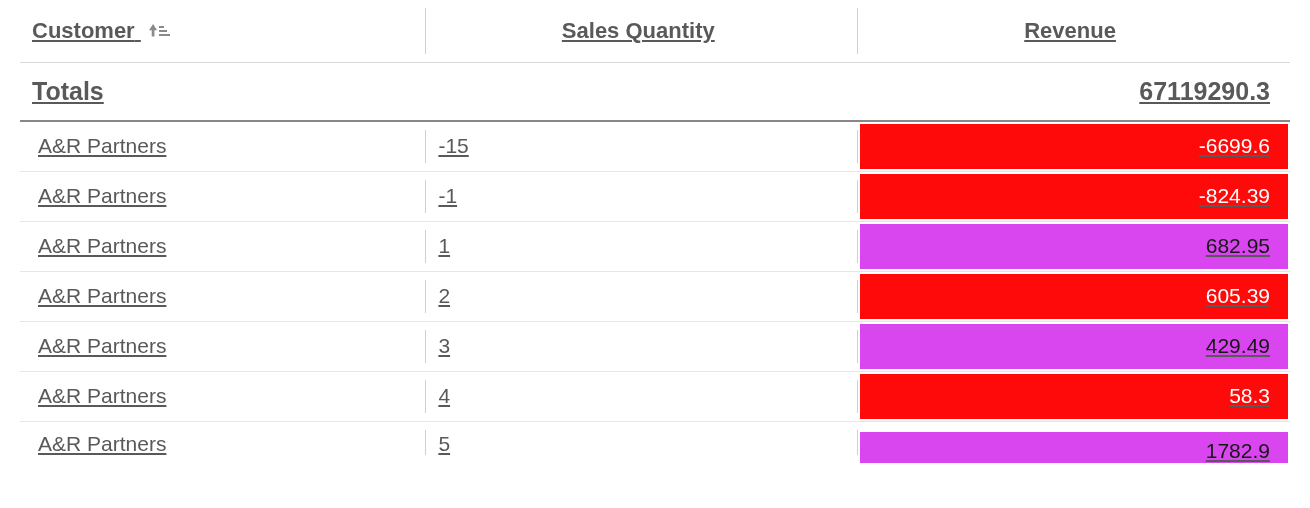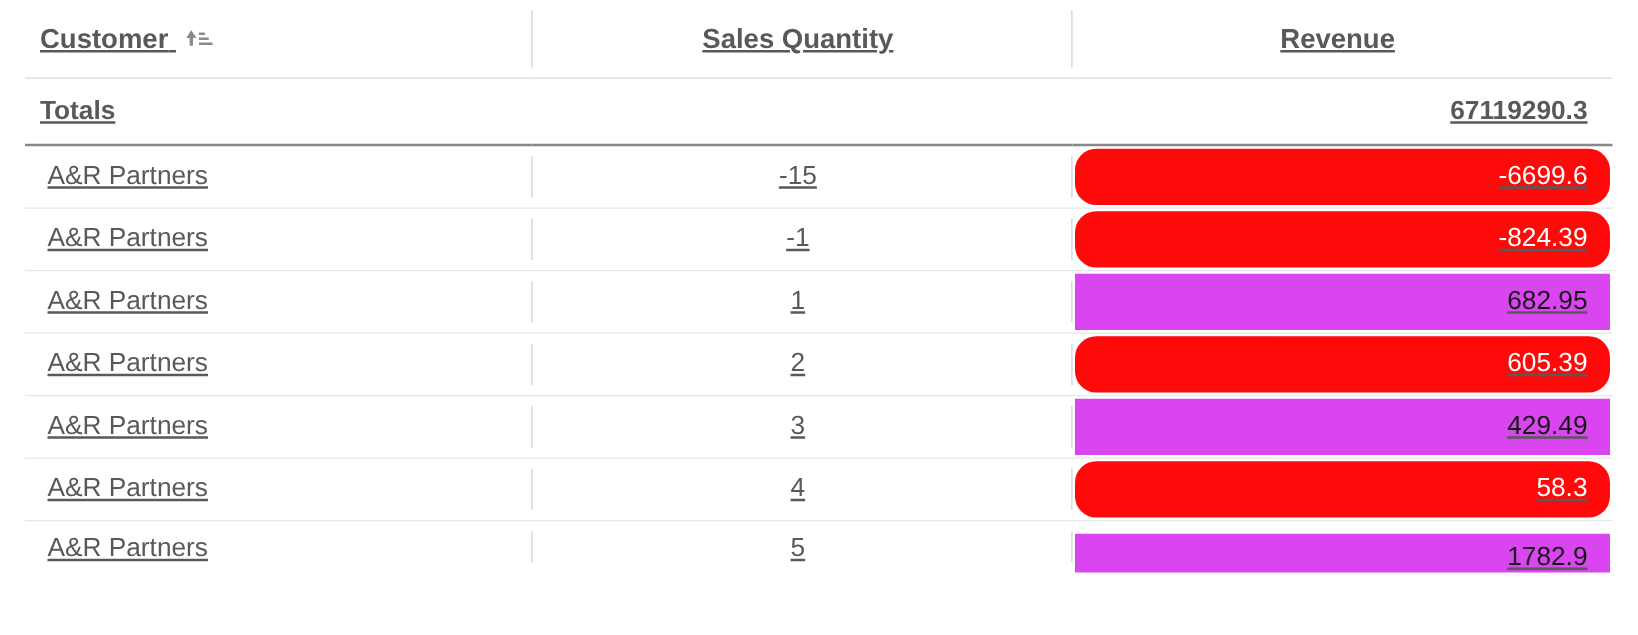--- a/index.html
+++ b/index.html
@@ -61,39 +61,39 @@
       gap: 1px;
     }
     .sort-indicator svg {
       display: inline-block;
     }
     .totals-row {
       border-bottom: 2px solid #888888;
     }
     .totals-cell {
       padding: 14px 20px 14px 12px;
-      font-size: 21px;
+      font-size: 25px;
       font-weight: 700;
       color: #595959;
       text-align: right;
       position: relative;
     }
     .totals-cell.customer {
       text-align: left;
     }
     .data-row {
       border-bottom: 1px solid #e6e6e6;
       margin-top: 28px;
     }
     .data-cell {
       padding: 12px 20px 12px 12px;
       font-size: 21px;
       font-weight: 400;
       color: #595959;
-      text-align: center;
+      text-align: left;
       position: relative;
       height: 50px;
       vertical-align: middle;
     }
     .data-cell.customer {
       text-align: left;
       padding-left: 18px;
     }
     .revenue-wrap {
       display: flex;
@@ -109,21 +109,20 @@
       justify-content: flex-end;
       font-size: 21px;
     }
     .revenue-pos {
       background: #d946ef;
       color: #161616;
     }
     .revenue-neg {
       background: #ff0a0a;
       color: #ffffff;
-      border-radius: 17px;
     }
     .data-cell.revenue {
       padding: 2px 2px 2px 2px;
     }
     .clipped-row .data-cell {
       height: 38px;
       padding-top: 10px;
       padding-bottom: 0;
       vertical-align: top;
       border-bottom: none;

